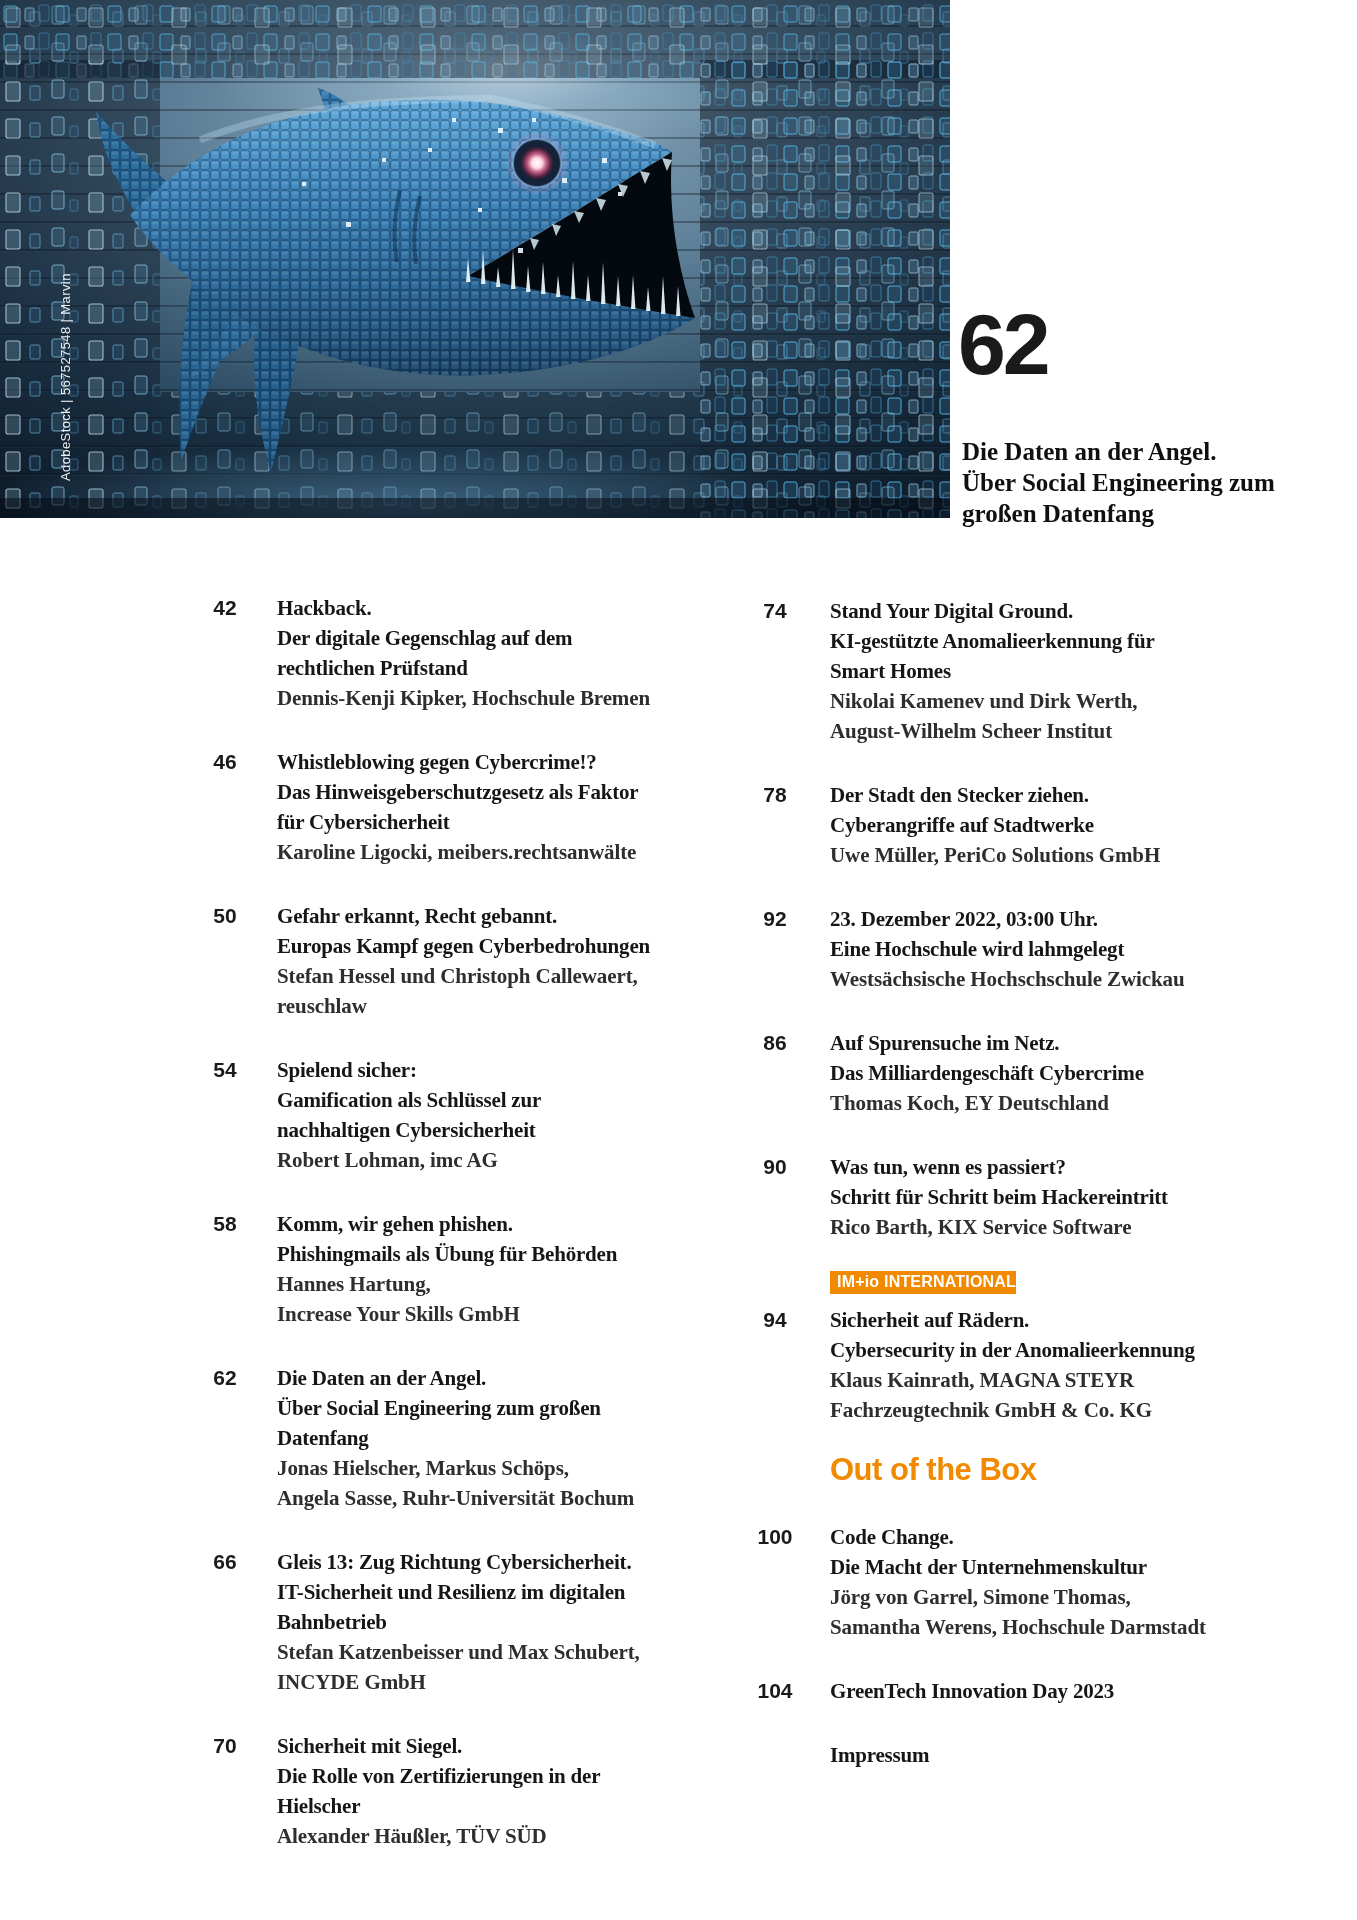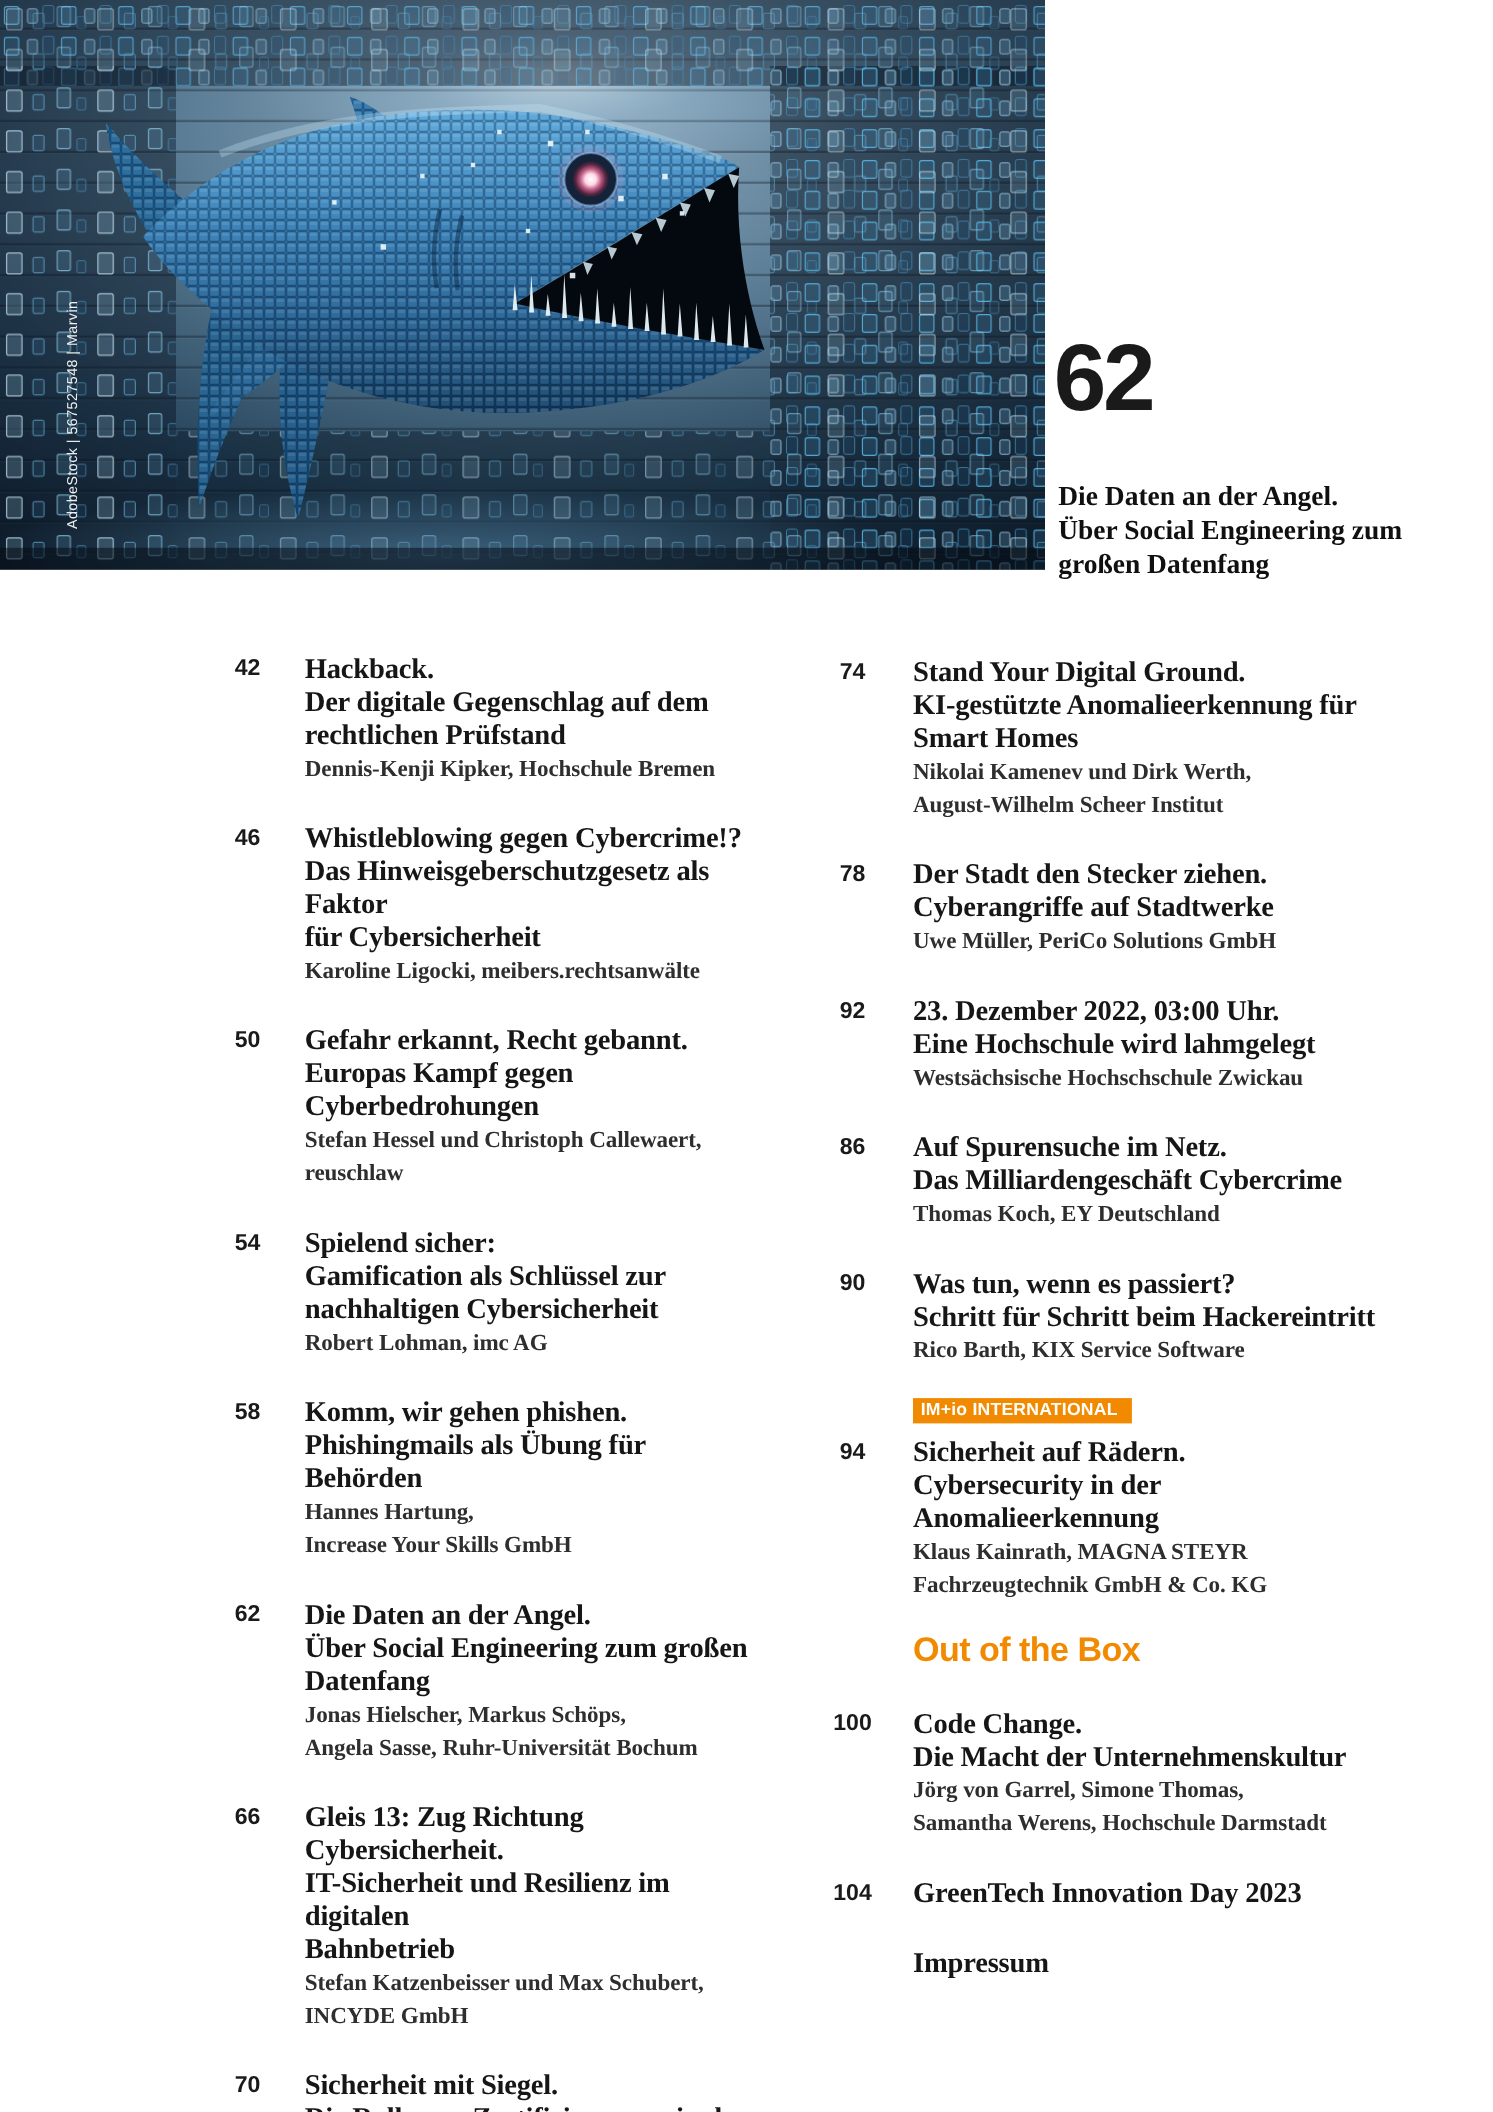--- a/index.html
+++ b/index.html
@@ -26,27 +26,27 @@
   
   .toc-col{position:absolute;display:flex;flex-direction:column;}
   .toc-col.left{left:203px;top:593px;width:480px;}
   .toc-col.right{left:745px;top:596px;width:520px;}
   .entry{display:flex;margin-bottom:34px;}
   .entry .num{flex:0 0 auto;text-align:center;font-family:var(--sans);font-weight:bold;
               font-size:21px;line-height:30px;color:#1a1a1a;}
   .left .entry .num{width:44px;margin-right:30px;}
   .right .entry .num{width:60px;margin-right:25px;}
   .entry .txt{flex:1 1 auto;}
-  .title-line{font-family:var(--serif);font-weight:bold;font-size:26px;line-height:30px;
+  .title-line{font-family:var(--serif);font-weight:bold;font-size:21px;line-height:30px;
               letter-spacing:-.2px;color:var(--ink);}
   .author-line{font-family:var(--serif);font-weight:bold;font-size:21px;line-height:30px;
               letter-spacing:-.1px;color:var(--ink2);}
   .badge{align-self:flex-start;margin:-5px 0 11px 85px;background:var(--orange);color:#fff;
          font-family:var(--sans);font-weight:bold;font-size:16px;line-height:22px;
-         padding:0 13px 1px 7px;letter-spacing:.2px;}
+         padding:0 0 1px 7px;letter-spacing:.2px;}
   .section-heading{margin:-8px 0 33px 85px;font-family:var(--sans);font-weight:bold;
          font-size:31px;line-height:38px;letter-spacing:-.5px;color:var(--orange);}
 </style>
 </head>
 <body>
 
 <div class="page">
 
   <div class="hero">
     <svg width="950" height="518" viewBox="0 0 950 518" aria-hidden="true">

